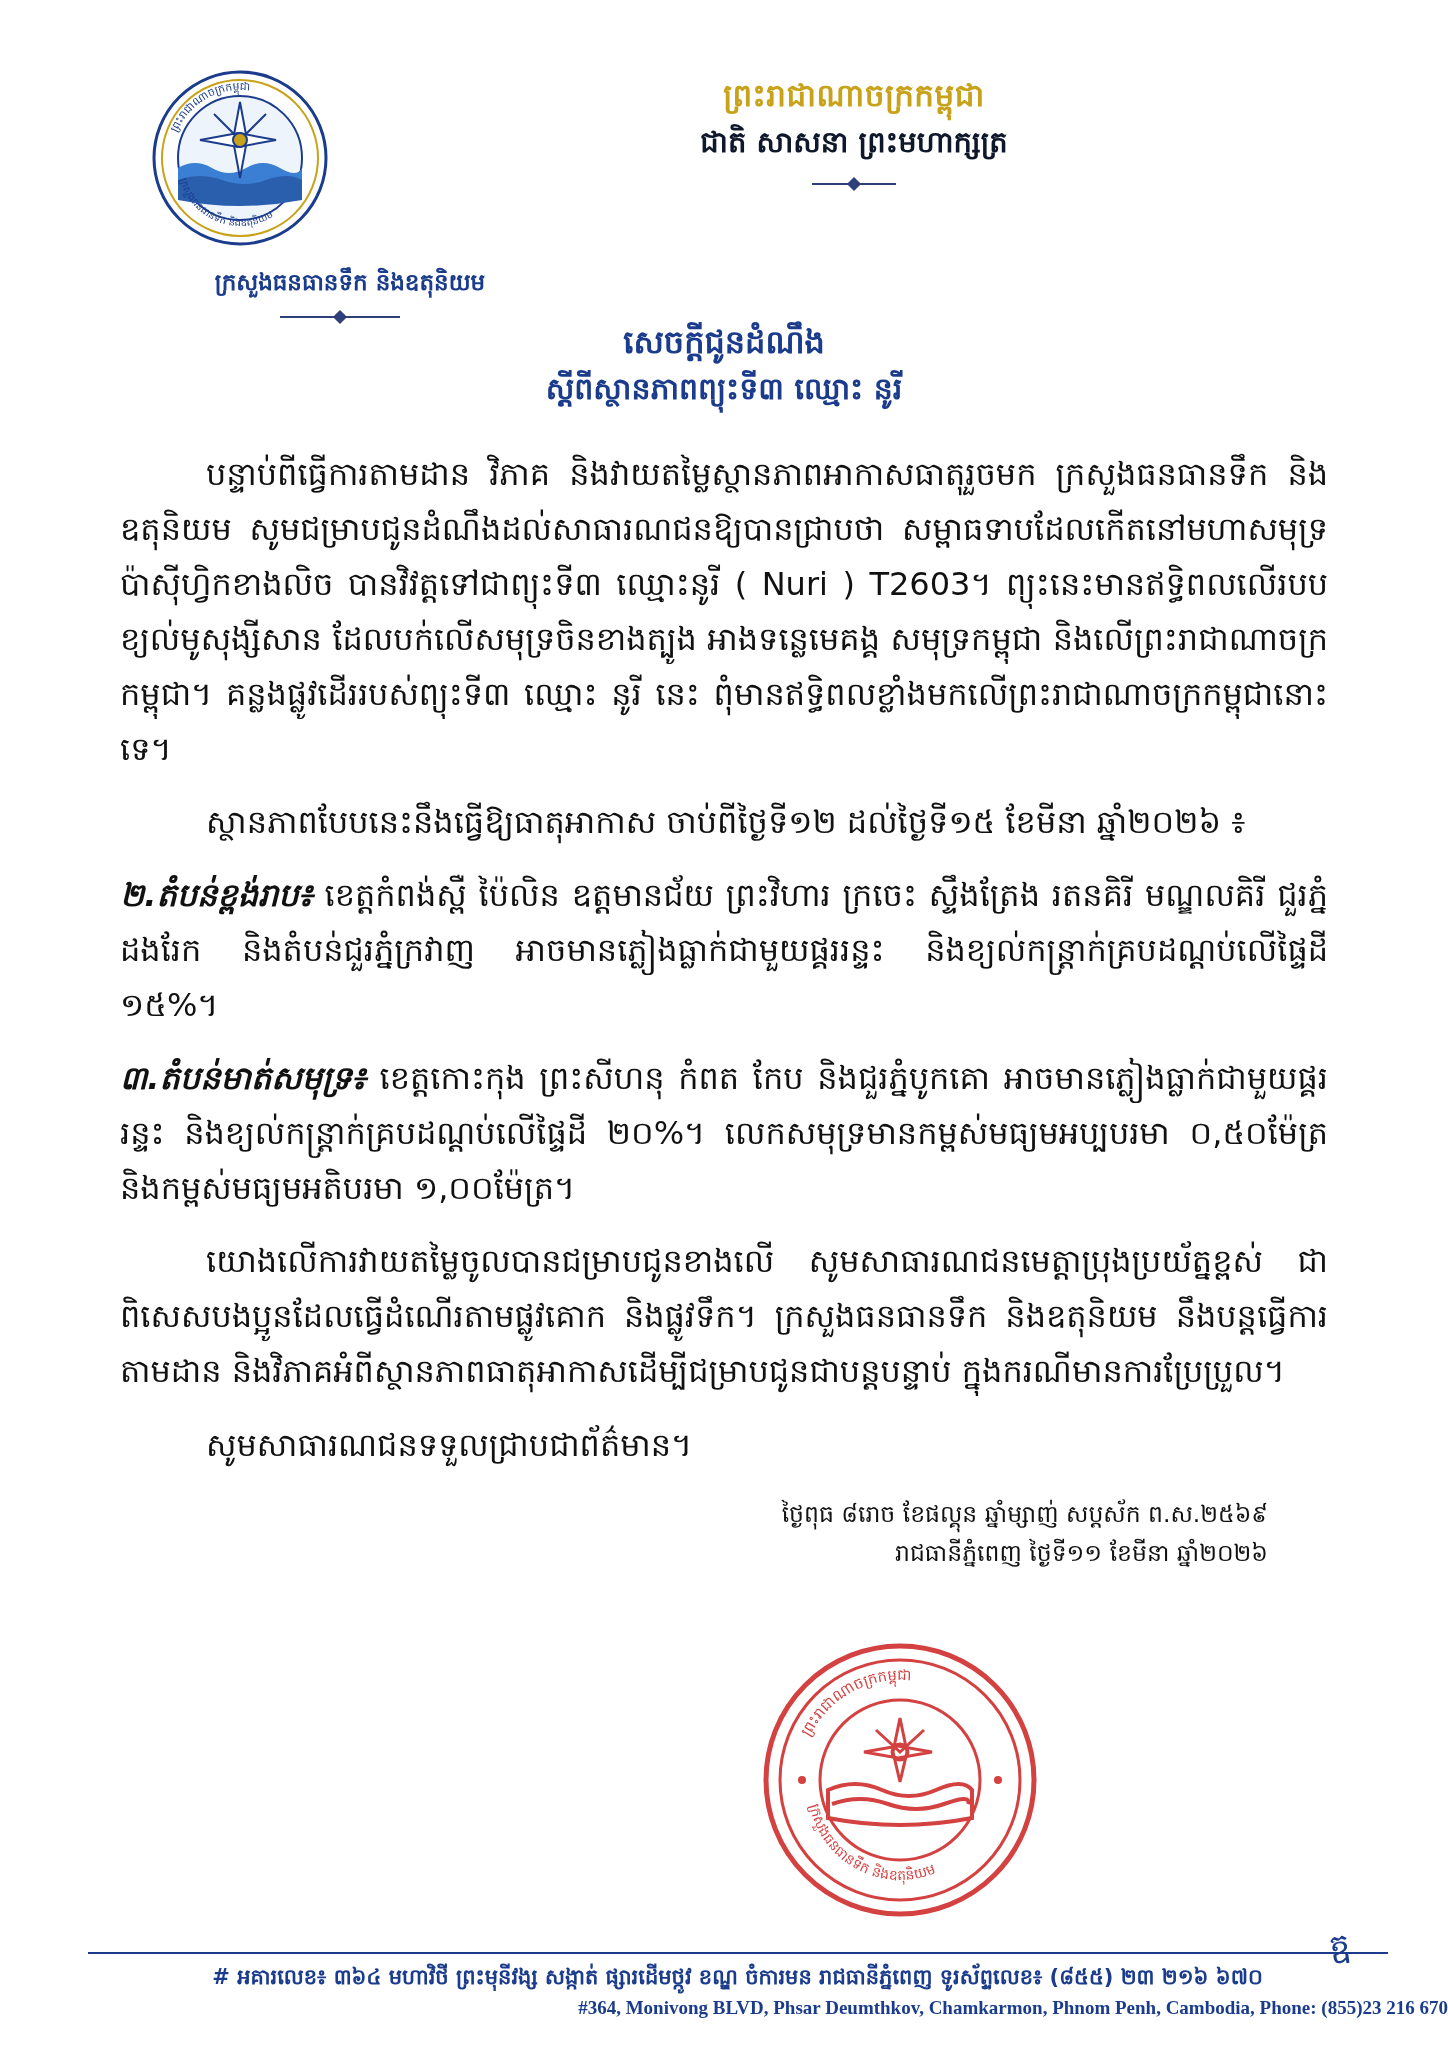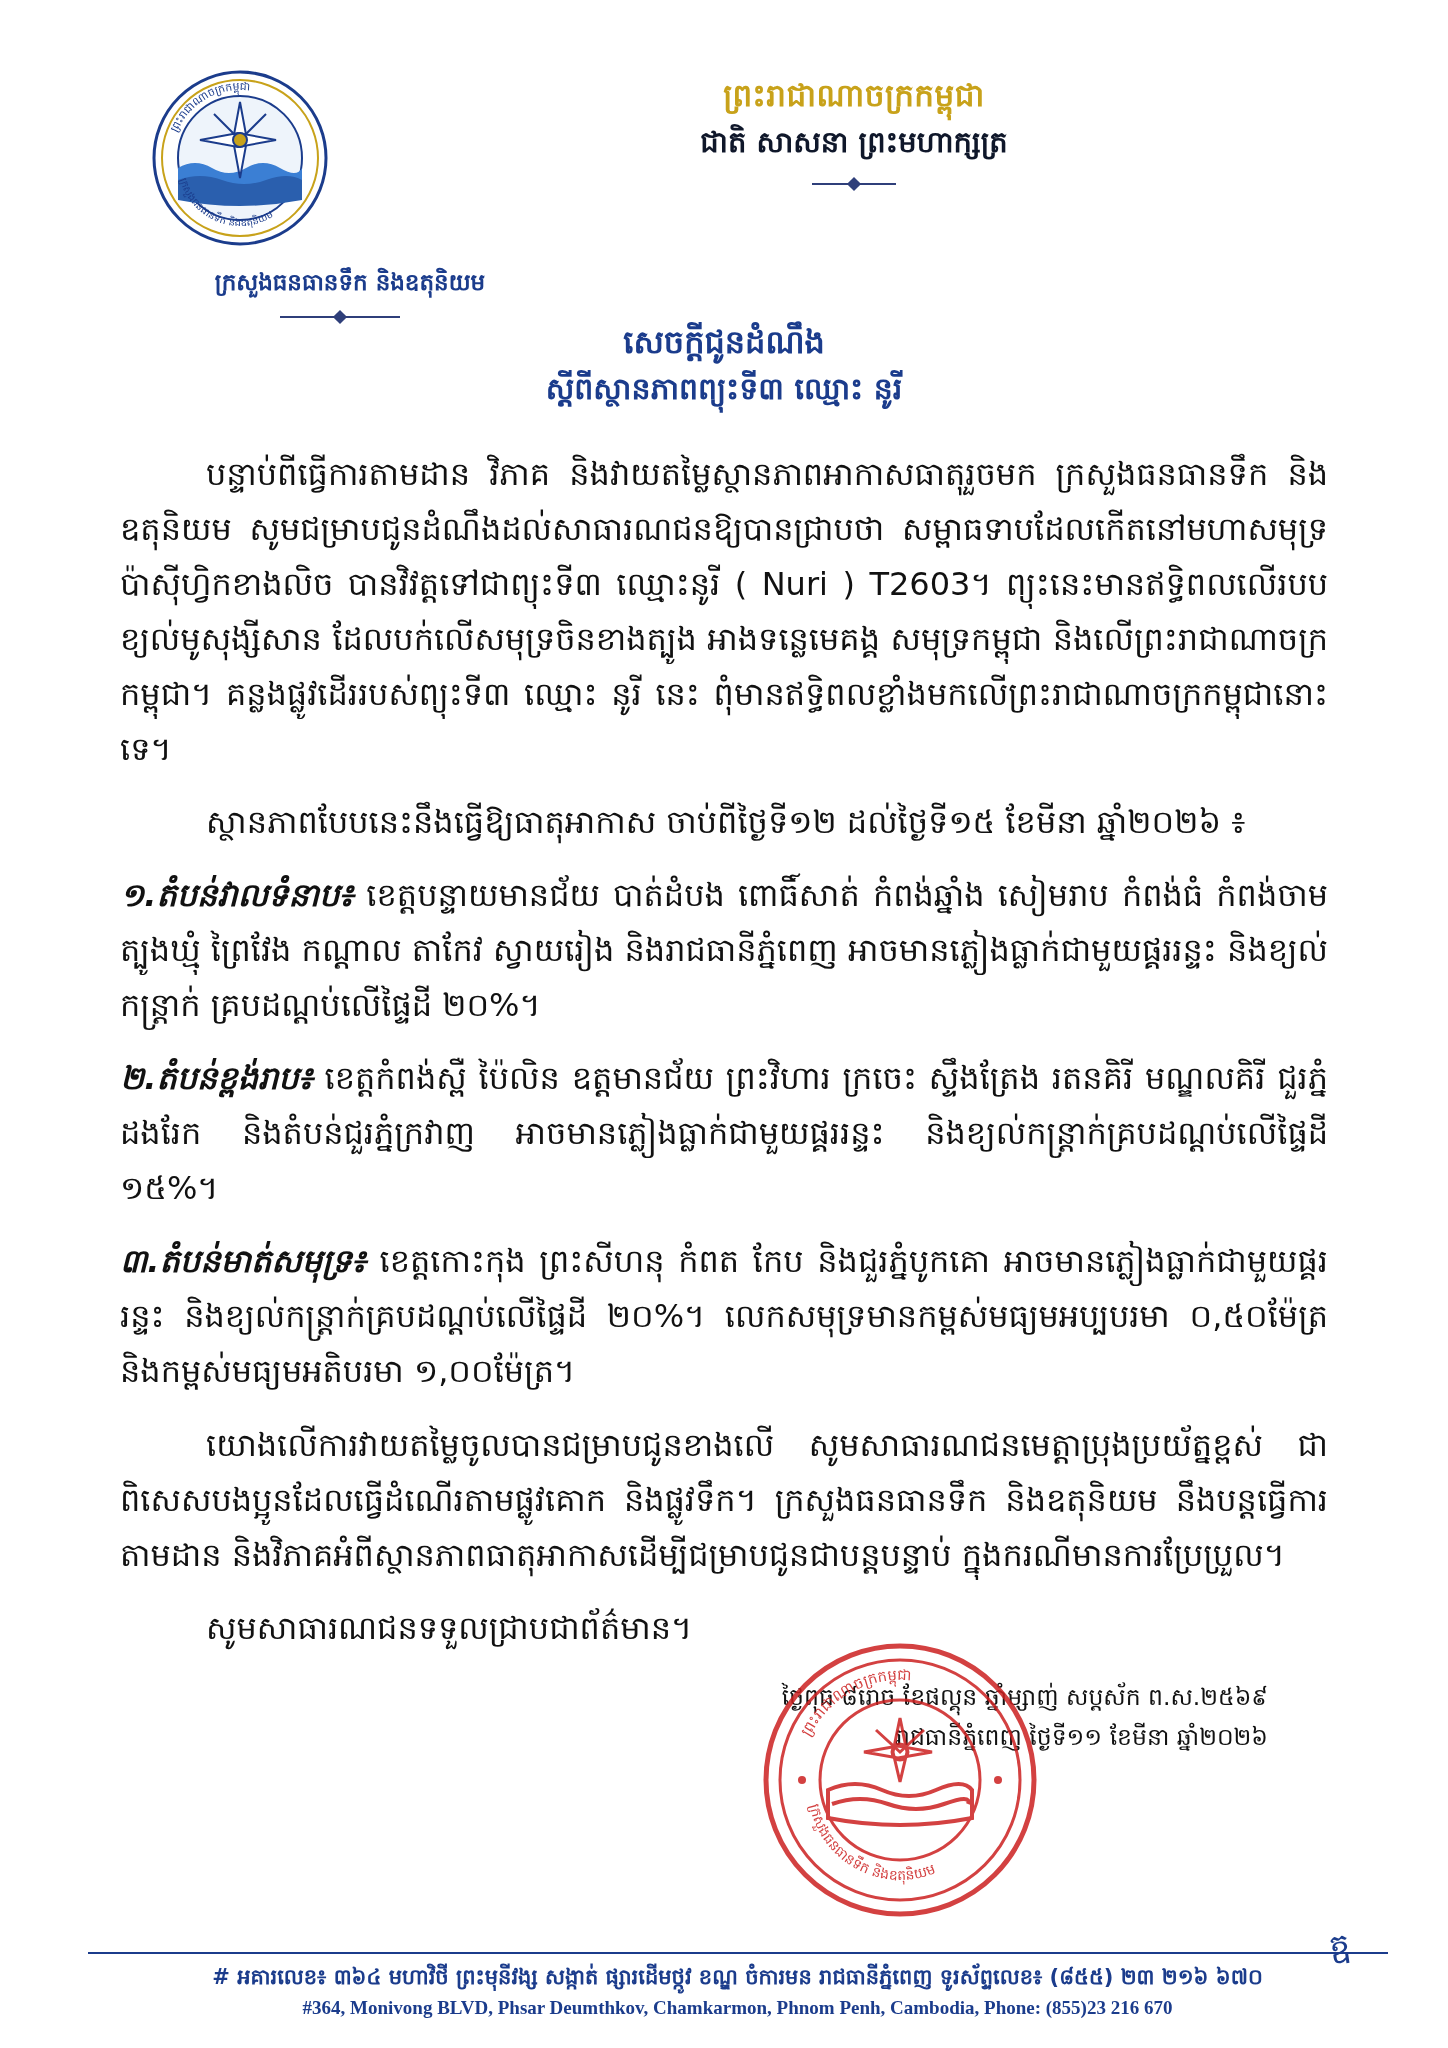--- a/index.html
+++ b/index.html
@@ -201,20 +201,21 @@
     font-weight: bold;
     color: #1b3c8c;
     line-height: 1.5;
   }
   .footer-en {
     font-size: 19px;
     font-weight: bold;
     font-family: "Liberation Serif", serif;
     color: #1b3c8c;
     line-height: 1.5;
+    text-align: right;
   }
 </style>
 </head>
 <body>
 
 <div class="page">
 
   <div class="header">
 
     <div class="emblem">
@@ -255,23 +256,20 @@
     <div class="title-main">សេចក្តីជូនដំណឹង</div>
     <div class="title-sub">ស្តីពីស្ថានភាពព្យុះទី៣ ឈ្មោះ នូរី</div>
   </div>
 
   <div class="body-text">
 
     <p>បន្ទាប់ពីធ្វើការតាមដាន វិភាគ និងវាយតម្លៃស្ថានភាពអាកាសធាតុរួចមក ក្រសួងធនធានទឹក និងឧតុនិយម សូមជម្រាបជូនដំណឹងដល់សាធារណជនឱ្យបានជ្រាបថា សម្ពាធទាបដែលកើតនៅមហាសមុទ្រប៉ាស៊ីហ្វិកខាងលិច បានវិវត្តទៅជាព្យុះទី៣ ឈ្មោះនូរី ( Nuri ) T2603។ ព្យុះនេះមានឥទ្ធិពលលើរបបខ្យល់មូសុង្សីសាន ដែលបក់លើសមុទ្រចិនខាងត្បូង អាងទន្លេមេគង្គ សមុទ្រកម្ពុជា និងលើព្រះរាជាណាចក្រកម្ពុជា។ គន្លងផ្លូវដើររបស់ព្យុះទី៣ ឈ្មោះ នូរី នេះ ពុំមានឥទ្ធិពលខ្លាំងមកលើព្រះរាជាណាចក្រកម្ពុជានោះទេ។</p>
 
     <p>ស្ថានភាពបែបនេះនឹងធ្វើឱ្យធាតុអាកាស ចាប់ពីថ្ងៃទី១២ ដល់ថ្ងៃទី១៥ ខែមីនា ឆ្នាំ២០២៦ ៖</p>
 
-    <p class="no-indent">
-      <span class="section-head">១.តំបន់វាលទំនាប៖</span><span> ខេត្តបន្ទាយមានជ័យ បាត់ដំបង ពោធិ៍សាត់ កំពង់ឆ្នាំង សៀមរាប កំពង់ធំ កំពង់ចាម ត្បូងឃ្មុំ ព្រៃវែង កណ្តាល តាកែវ ស្វាយរៀង និងរាជធានីភ្នំពេញ អាចមានភ្លៀងធ្លាក់ជាមួយផ្គររន្ទះ និងខ្យល់កន្ត្រាក់ គ្របដណ្តប់លើផ្ទៃដី ២០%។</span>
-    </p>
 
     <p class="no-indent">
       <span class="section-head">២.តំបន់ខ្ពង់រាប៖</span><span> ខេត្តកំពង់ស្ពឺ ប៉ៃលិន ឧត្តមានជ័យ ព្រះវិហារ ក្រចេះ ស្ទឹងត្រែង រតនគិរី មណ្ឌលគិរី ជួរភ្នំដងរែក និងតំបន់ជួរភ្នំក្រវាញ អាចមានភ្លៀងធ្លាក់ជាមួយផ្គររន្ទះ និងខ្យល់កន្ត្រាក់គ្របដណ្តប់លើផ្ទៃដី ១៥%។</span>
     </p>
 
     <p class="no-indent">
       <span class="section-head">៣.តំបន់មាត់សមុទ្រ៖</span><span> ខេត្តកោះកុង ព្រះសីហនុ កំពត កែប និងជួរភ្នំបូកគោ អាចមានភ្លៀងធ្លាក់ជាមួយផ្គររន្ទះ និងខ្យល់កន្ត្រាក់គ្របដណ្តប់លើផ្ទៃដី ២០%។ លេកសមុទ្រមានកម្ពស់មធ្យមអប្បបរមា ០,៥០ម៉ែត្រ និងកម្ពស់មធ្យមអតិបរមា ១,០០ម៉ែត្រ។</span>
     </p>
 
     <p>យោងលើការវាយតម្លៃចូលបានជម្រាបជូនខាងលើ សូមសាធារណជនមេត្តាប្រុងប្រយ័ត្នខ្ពស់ ជាពិសេសបងប្អូនដែលធ្វើដំណើរតាមផ្លូវគោក និងផ្លូវទឹក។ ក្រសួងធនធានទឹក និងឧតុនិយម នឹងបន្តធ្វើការតាមដាន និងវិភាគអំពីស្ថានភាពធាតុអាកាសដើម្បីជម្រាបជូនជាបន្តបន្ទាប់ ក្នុងករណីមានការប្រែប្រួល។</p>

